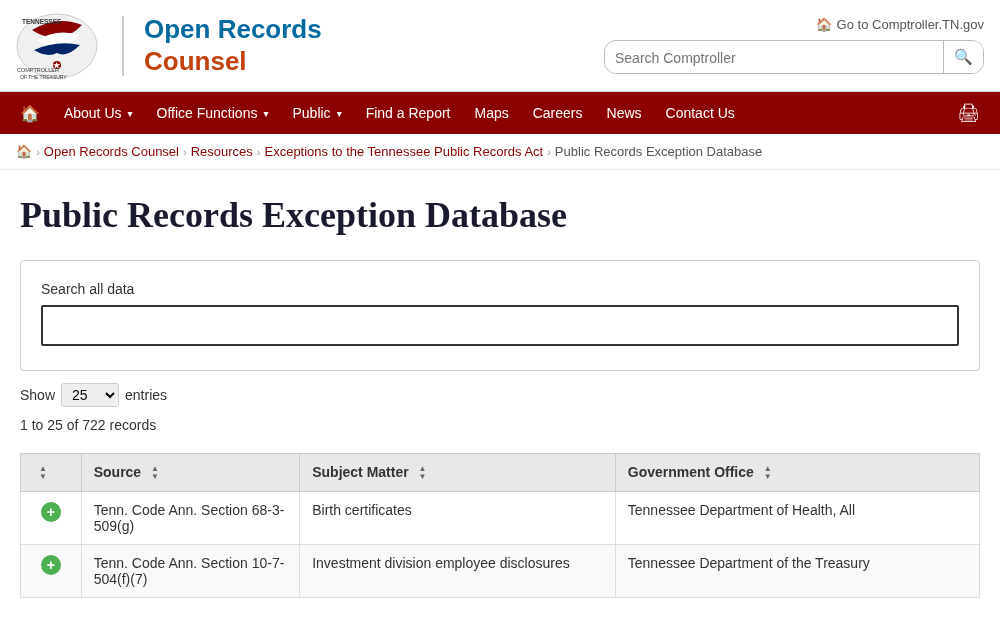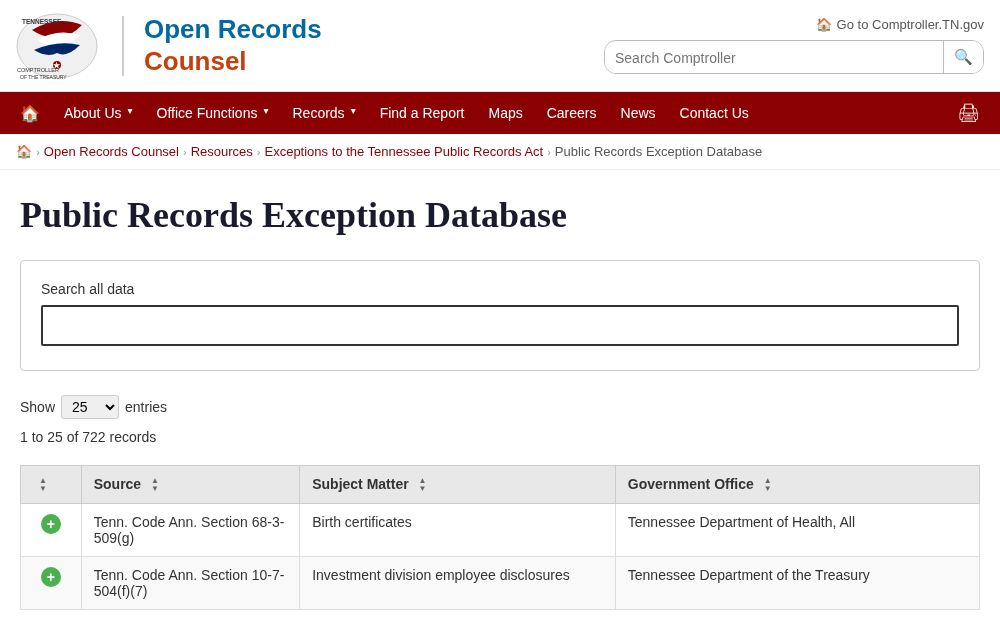--- a/index.html
+++ b/index.html
@@ -93,21 +93,21 @@
       align-items: center;
       padding: 0 8px;
       min-height: 42px;
     }
     .main-nav a, .main-nav .nav-item {
       color: #fff;
       text-decoration: none;
       padding: 10px 12px;
       font-size: 14px;
       display: flex;
-      align-items: flex-start;
+      align-items: center;
       gap: 4px;
       cursor: pointer;
       white-space: nowrap;
     }
     .nav-home-icon {
       background: none;
       border: none;
       color: #fff;
       font-size: 16px;
       cursor: pointer;
@@ -149,21 +149,21 @@
       color: #1a1a2e;
       margin-bottom: 24px;
       font-family: Georgia, serif;
     }
 
     
     .search-panel {
       border: 1px solid #ccc;
       border-radius: 4px;
       padding: 20px 20px 24px 20px;
-      margin-bottom: 24px;
+      margin-bottom: 12px;
       background: #fff;
     }
     .search-panel label {
       font-size: 14px;
       color: #333;
       display: block;
       margin-bottom: 8px;
     }
     .search-panel input {
       width: 100%;
@@ -291,21 +291,21 @@
   <button class="nav-home-icon">🏠</button>
   <a href="#">
     <span>About Us</span>
     <span class="chevron">▾</span>
   </a>
   <a href="#">
     <span>Office Functions</span>
     <span class="chevron">▾</span>
   </a>
   <a href="#">
-    <span>Records</span>
+    <span>Public</span>
     <span class="chevron">▾</span>
   </a>
   <a href="#">
     <span>Find a Report</span>
   </a>
   <a href="#">
     <span>Maps</span>
   </a>
   <a href="#">
     <span>Careers</span>

